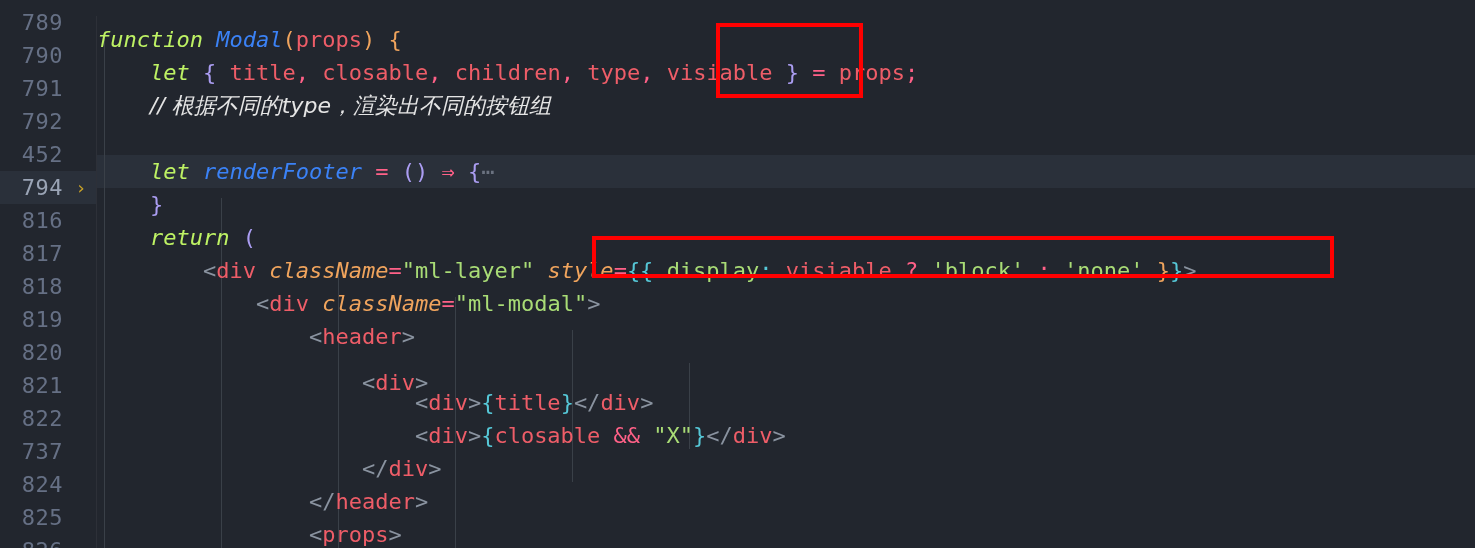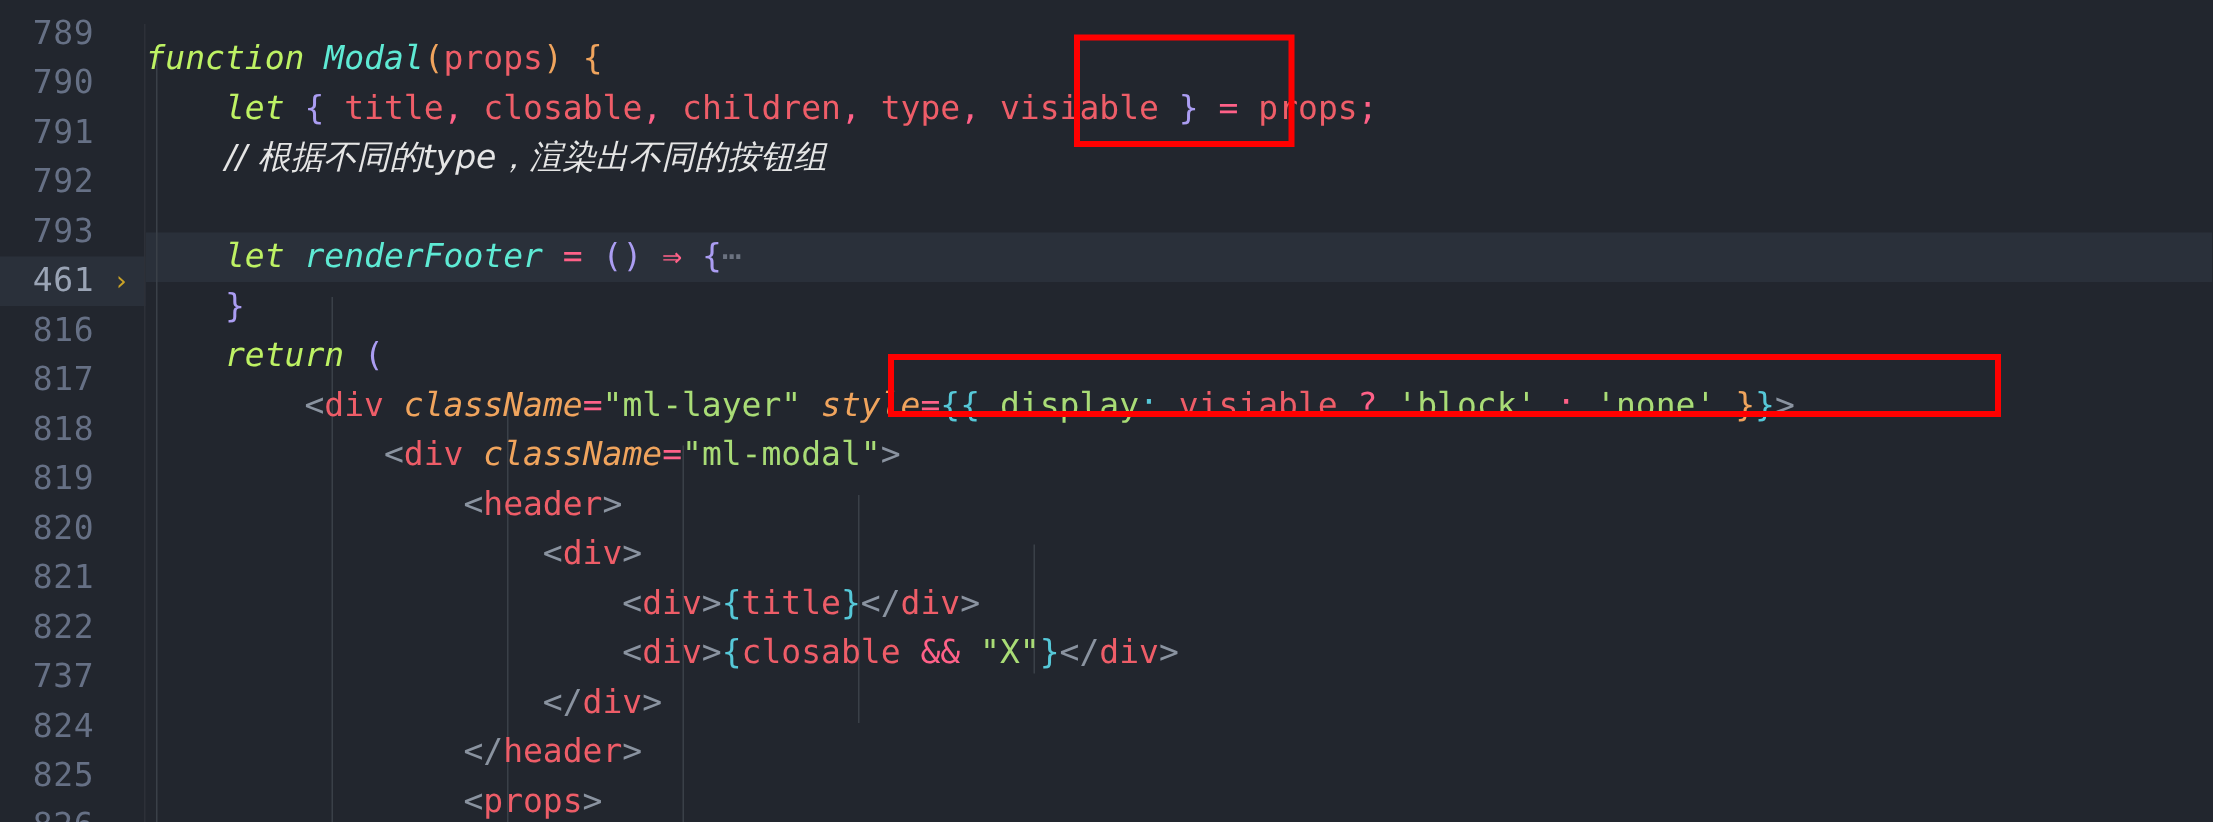--- a/index.html
+++ b/index.html
@@ -90,21 +90,21 @@
 
   
   .guide {
     position: absolute;
     width: 1px;
     background: #3a4048;
   }
 
   
   .kw   { color: #bef264; font-style: italic; }   
-  .fn   { color: #5eead4; font-style: italic; }   
+  .fn   { color: #3b82f6; font-style: italic; }   
   .punc { color: #f0a45d; }                        
   .par  { color: #ab9df2; }                        
   .var  { color: #ee5d68; }                        
   .prop { color: #f0a45d; font-style: italic; }    
   .op   { color: #ff6188; }                        
   .str  { color: #a9dc76; }                        
   .cmt  { color: #e5e5e5; font-style: italic; }    
   .tag  { color: #ee5d68; }                        
   .brk  { color: #8a93a0; }                        
   .cbr  { color: #56c8d8; }                        
@@ -145,39 +145,39 @@
       <div class="row" style="top: 23px;"><span class="txt" style="left: 0px;"><span class="kw">function</span><span> </span><span class="fn">Modal</span><span class="punc">(</span><span class="var">props</span><span class="punc">)</span><span> </span><span class="punc">{</span></span></div>
       <div class="row" style="top: 56px;"><span class="txt" style="left: 0px;"><span>    </span><span class="kw">let</span><span> </span><span class="par">{</span><span> </span><span class="var">title</span><span class="op">,</span><span> </span><span class="var">closable</span><span class="op">,</span><span> </span><span class="var">children</span><span class="op">,</span><span> </span><span class="var">type</span><span class="op">,</span><span> </span><span class="var">visiable</span><span> </span><span class="par">}</span><span> </span><span class="op">=</span><span> </span><span class="var">props</span><span class="op">;</span></span></div>
       <div class="row" style="top: 89px;"><span class="txt" style="left: 0px;"><span>    </span><span class="cmt cmt-cjk">// 根据不同的type，渲染出不同的按钮组</span></span></div>
       <div class="row" style="top: 122px;"><span class="txt" style="left: 0px;"><span>    </span></span></div>
       <div class="row" style="top: 155px;"><span class="txt" style="left: 0px;"><span>    </span><span class="kw">let</span><span> </span><span class="fn">renderFooter</span><span> </span><span class="op">=</span><span> </span><span class="par">(</span><span class="par">)</span><span> </span><span class="arrow">⇒</span><span> </span><span class="par">{</span><span class="dots">⋯</span></span></div>
       <div class="row" style="top: 188px;"><span class="txt" style="left: 0px;"><span>    </span><span class="par">}</span></span></div>
       <div class="row" style="top: 221px;"><span class="txt" style="left: 0px;"><span>    </span><span class="kw">return</span><span> </span><span class="par">(</span></span></div>
       <div class="row" style="top: 254px;"><span class="txt" style="left: 0px;"><span>        </span><span class="brk">&lt;</span><span class="tag">div</span><span> </span><span class="prop">className</span><span class="op">=</span><span class="str">"ml-layer"</span><span> </span><span class="prop">style</span><span class="op">=</span><span class="cbr">{{</span><span> </span><span class="str">display</span><span class="cbr">:</span><span> </span><span class="var">visiable</span><span> </span><span class="op">?</span><span> </span><span class="str">'block'</span><span> </span><span class="op">:</span><span> </span><span class="str">'none'</span><span> </span><span class="punc">}</span><span class="cbr">}</span><span class="brk">&gt;</span></span></div>
       <div class="row" style="top: 287px;"><span class="txt" style="left: 0px;"><span>            </span><span class="brk">&lt;</span><span class="tag">div</span><span> </span><span class="prop">className</span><span class="op">=</span><span class="str">"ml-modal"</span><span class="brk">&gt;</span></span></div>
       <div class="row" style="top: 320px;"><span class="txt" style="left: 0px;"><span>                </span><span class="brk">&lt;</span><span class="tag">header</span><span class="brk">&gt;</span></span></div>
-      <div class="row" style="top: 353px;"><span class="txt" style="left: 0px;"><span>                    </span><span class="brk">&lt;</span><span class="tag">div</span><span class="brk">&gt;</span></span></div>
+      <div class="row" style="top: 366px;"><span class="txt" style="left: 0px;"><span>                    </span><span class="brk">&lt;</span><span class="tag">div</span><span class="brk">&gt;</span></span></div>
       <div class="row" style="top: 386px;"><span class="txt" style="left: 0px;"><span>                        </span><span class="brk">&lt;</span><span class="tag">div</span><span class="brk">&gt;</span><span class="cbr">{</span><span class="var">title</span><span class="cbr">}</span><span class="brk">&lt;/</span><span class="tag">div</span><span class="brk">&gt;</span></span></div>
       <div class="row" style="top: 419px;"><span class="txt" style="left: 0px;"><span>                        </span><span class="brk">&lt;</span><span class="tag">div</span><span class="brk">&gt;</span><span class="cbr">{</span><span class="var">closable</span><span> </span><span class="op">&amp;&amp;</span><span> </span><span class="str">"X"</span><span class="cbr">}</span><span class="brk">&lt;/</span><span class="tag">div</span><span class="brk">&gt;</span></span></div>
       <div class="row" style="top: 452px;"><span class="txt" style="left: 0px;"><span>                    </span><span class="brk">&lt;/</span><span class="tag">div</span><span class="brk">&gt;</span></span></div>
       <div class="row" style="top: 485px;"><span class="txt" style="left: 0px;"><span>                </span><span class="brk">&lt;/</span><span class="tag">header</span><span class="brk">&gt;</span></span></div>
       <div class="row" style="top: 518px;"><span class="txt" style="left: 0px;"><span>                </span><span class="brk">&lt;</span><span class="tag">props</span><span class="brk">&gt;</span></span></div>
     </div>
 
   <div class="gutter">
     <div id="gutter-hl">
         <div class="hl-gutter" style="top: 155px;"></div>
       </div>
     <div id="gutter-nums">
         <div class="ln" style="top: -10px;">789</div>
         <div class="ln" style="top: 23px;">790</div>
         <div class="ln" style="top: 56px;">791</div>
         <div class="ln" style="top: 89px;">792</div>
-        <div class="ln" style="top: 122px;">793</div>
-        <div class="ln active" style="top: 155px;">461</div>
+        <div class="ln" style="top: 122px;">452</div>
+        <div class="ln active" style="top: 155px;">794</div>
         <div class="fold" style="top: 155px;">›</div>
         <div class="ln" style="top: 188px; text-align: right;">816</div>
         <div class="ln" style="top: 221px;">817</div>
         <div class="ln" style="top: 254px;">818</div>
         <div class="ln" style="top: 287px;">819</div>
         <div class="ln" style="top: 320px;">820</div>
         <div class="ln" style="top: 353px;">821</div>
         <div class="ln" style="top: 386px;">822</div>
         <div class="ln" style="top: 419px;">737</div>
         <div class="ln" style="top: 452px;">824</div>

